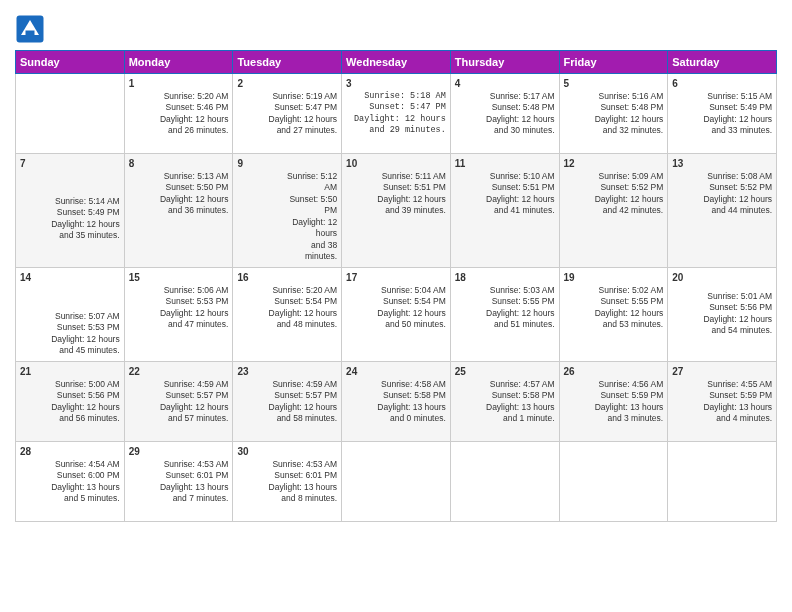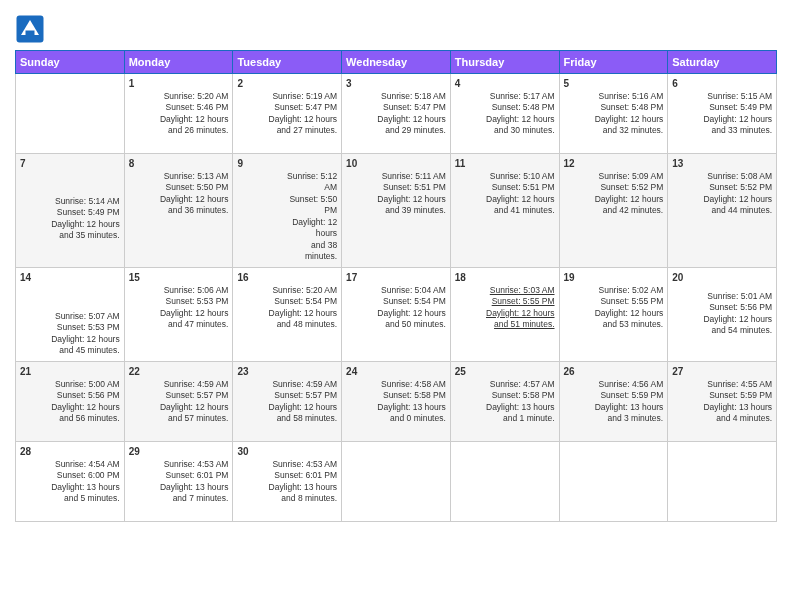--- a/index.html
+++ b/index.html
@@ -56,21 +56,21 @@
     .location {
       font-size: 15px;
       color: #555;
     }
     table {
       width: 100%;
       border-collapse: collapse;
       table-layout: fixed;
     }
     thead tr {
-      background-color: #8b5cf6;
+      background-color: #a21caf;
     }
     thead th {
       color: #fff;
       font-size: 11px;
       padding: 5px 4px;
       text-align: left;
       font-weight: bold;
       border: 1px solid #1a6bbf;
     }
     tbody td {
@@ -143,21 +143,21 @@
           </td>
           <td>
             <span class="day-num">2</span>
             <div class="day-info" style="white-space: pre-line;">Sunrise: 5:19 AM
 Sunset: 5:47 PM
 Daylight: 12 hours
 and 27 minutes.</div>
           </td>
           <td>
             <span class="day-num">3</span>
-            <div class="day-info" style="white-space: pre-line;">Sunrise: 5:18 AM
+            <div class="day-info" style="white-space: pre-line; font-family: Liberation Mono, monospace;">Sunrise: 5:18 AM
 Sunset: 5:47 PM
 Daylight: 12 hours
 and 29 minutes.</div>
           </td>
           <td>
             <span class="day-num">4</span>
             <div class="day-info" style="white-space: pre-line;">Sunrise: 5:17 AM
 Sunset: 5:48 PM
 Daylight: 12 hours
 and 30 minutes.</div>
@@ -252,21 +252,21 @@
           </td>
           <td>
             <span class="day-num">17</span>
             <div class="day-info" style="white-space: pre-line;">Sunrise: 5:04 AM
 Sunset: 5:54 PM
 Daylight: 12 hours
 and 50 minutes.</div>
           </td>
           <td>
             <span class="day-num">18</span>
-            <div class="day-info" style="white-space: pre-line; text-decoration: underline;">Sunrise: 5:03 AM
+            <div class="day-info" style="white-space: pre-line;">Sunrise: 5:03 AM
 Sunset: 5:55 PM
 Daylight: 12 hours
 and 51 minutes.</div>
           </td>
           <td>
             <span class="day-num">19</span>
             <div class="day-info" style="white-space: pre-line;">Sunrise: 5:02 AM
 Sunset: 5:55 PM
 Daylight: 12 hours
 and 53 minutes.</div>

